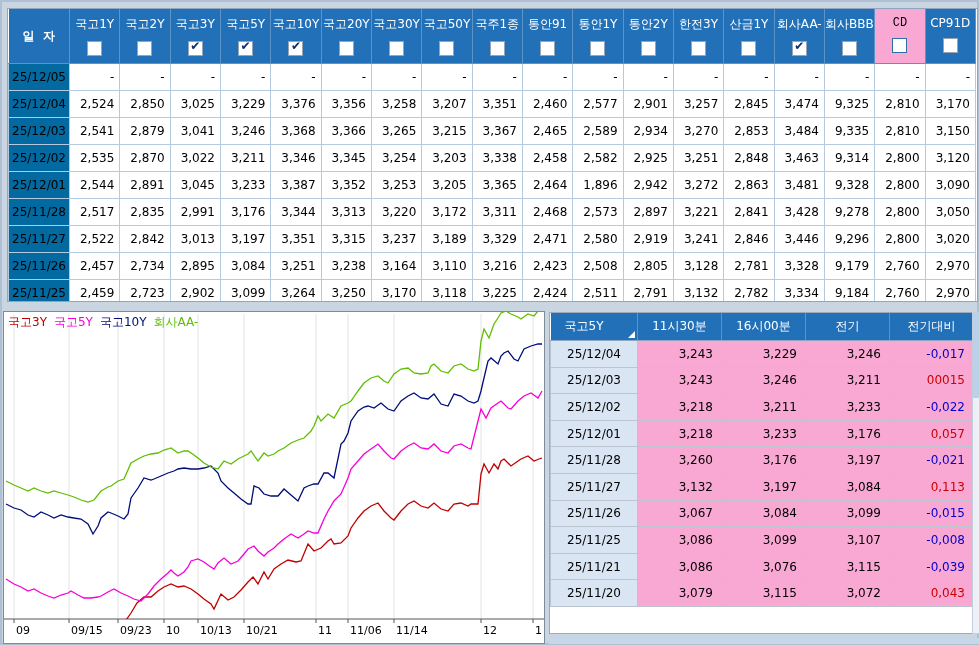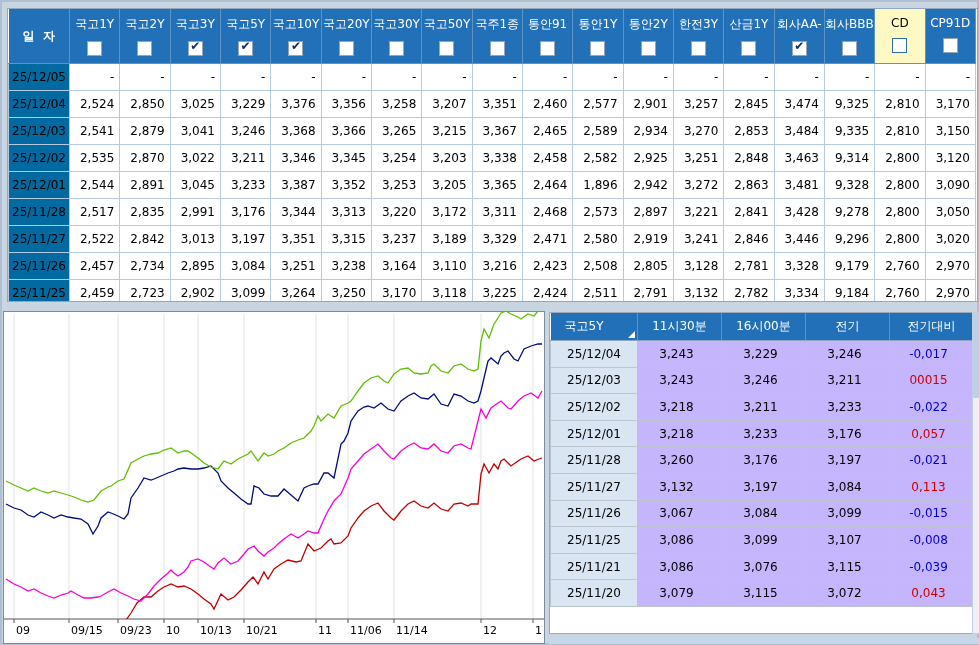--- a/index.html
+++ b/index.html
@@ -5,40 +5,40 @@
   html,body{margin:0;padding:0;}
   body{font-family:"DejaVu Sans","Liberation Sans",sans-serif;font-size:12px;color:#000;}
   .app{position:relative;width:979px;height:645px;background:#CAD5E2;border:0;overflow:hidden;}
   .app::before{content:"";position:absolute;inset:0;border:2px solid #AFC0D4;pointer-events:none;}
 
   
   .top-table-wrap{position:absolute;left:7px;top:8px;width:969px;height:292px;background:#fff;border:1px solid #8FA6C0;overflow:hidden;}
   table{border-collapse:collapse;table-layout:fixed;width:968px;}
   .tt th{background:#2271B8;color:#fff;font-weight:normal;font-size:12px;height:54px;padding:0;border-right:1px solid #5D94C8;border-bottom:1px solid #5D94C8;vertical-align:top;}
   .tt th.datehead{vertical-align:middle;white-space:pre;font-weight:bold;}
-  .tt th.hl{background:#fef9c3;color:#000;}
+  .tt th.hl{background:#f9a8d4;color:#000;font-family:Liberation Mono, monospace;}
   .tt th .lbl{margin-top:7px;text-align:center;white-space:nowrap;overflow:hidden;}
   .cbx{display:block;width:13px;height:13px;margin:8px auto 0 auto;background:#fff;border:1px solid #98A4B2;line-height:11px;text-align:center;font-size:12px;color:#0B2E6F;}
   .cbx.checked::after{content:"\2714";position:relative;top:-1px;}
   .cbx.cdbox{border:1px solid #2F6DA8;}
   .tt td{height:26px;padding:0 5px 0 2px;border:1px solid #B5C9DF;text-align:right;font-size:12px;background:#fff;white-space:nowrap;overflow:hidden;}
   .tt td.date{background:#0369a1;text-align:center;padding:0;}
 
   
   .chart-panel{position:absolute;left:3px;top:311px;width:540px;height:331px;background:#fff;border:1px solid #7E8B99;}
   .legend{position:absolute;left:4px;top:2px;z-index:2;font-size:12px;white-space:nowrap;}
   .legend span{margin-right:7px;}
   #chart-svg{position:absolute;left:0;top:0;}
 
   
   .bt-wrap{position:absolute;left:549px;top:312px;width:423px;height:320px;background:#fff;border:1px solid #9FAAB8;overflow:hidden;}
   .bt{width:423px;}
   .bt th{background:#2271B8;color:#fff;font-weight:normal;font-size:12px;height:25px;border-right:1px solid #5D94C8;border-bottom:1px solid #8FA6C0;text-align:center;position:relative;}
   .bt th.first{text-align:left;padding-left:14px;}
-  .bt td{height:25.6px;padding:0 8px 0 2px;border:1px solid #BCC5CF;text-align:center;font-size:12px;background:#c4b5fd;white-space:nowrap;}
+  .bt td{height:25.6px;padding:0 8px 0 2px;border:1px solid #BCC5CF;text-align:right;font-size:12px;background:#f9a8d4;white-space:nowrap;}
   .bt td.date{background:#D9E5F2;text-align:center;padding:0;}
   .bt td.neg{color:#0000CC;}
   .bt td.pos{color:#CC0000;}
   .sort-tri{position:absolute;right:2px;bottom:2px;width:0;height:0;border-left:7px solid transparent;border-bottom:7px solid #fff;}
 
   
   .vscroll{position:absolute;left:972px;top:312px;width:7px;height:320px;background:#EDF1F7;border:1px solid #C3CFDC;}
   .vscroll .thumb{position:absolute;left:0;top:0;width:100%;height:85px;background:#B9D2EA;}
   .hscroll{position:absolute;left:549px;top:638px;width:430px;height:6px;background:#C5D8EA;}
 </style>
@@ -335,20 +335,21 @@
             <td>3,334</td>
             <td>9,184</td>
             <td>2,760</td>
             <td>2,970</td>
           </tr>
         </tbody>
     </table>
   </div>
 
   <div class="chart-panel">
+    <div class="legend" id="chart-legend"><span style="color: rgb(192, 0, 0);">국고3Y</span><span style="color: rgb(245, 0, 216);">국고5Y</span><span style="color: rgb(0, 12, 120);">국고10Y</span><span style="color: rgb(95, 190, 0);">회사AA-</span></div>
     <svg id="chart-svg" width="540" height="331">
         <defs>
           <clipPath id="plotclip">
             <rect x="0" y="0" width="540" height="307"></rect>
           </clipPath>
         </defs>
         <line x1="10" y1="2" x2="10" y2="307" stroke="#E3E3E3" stroke-width="1"></line>
         <line x1="65" y1="2" x2="65" y2="307" stroke="#E3E3E3" stroke-width="1"></line>
         <line x1="114" y1="2" x2="114" y2="307" stroke="#E3E3E3" stroke-width="1"></line>
         <line x1="160" y1="2" x2="160" y2="307" stroke="#E3E3E3" stroke-width="1"></line>

